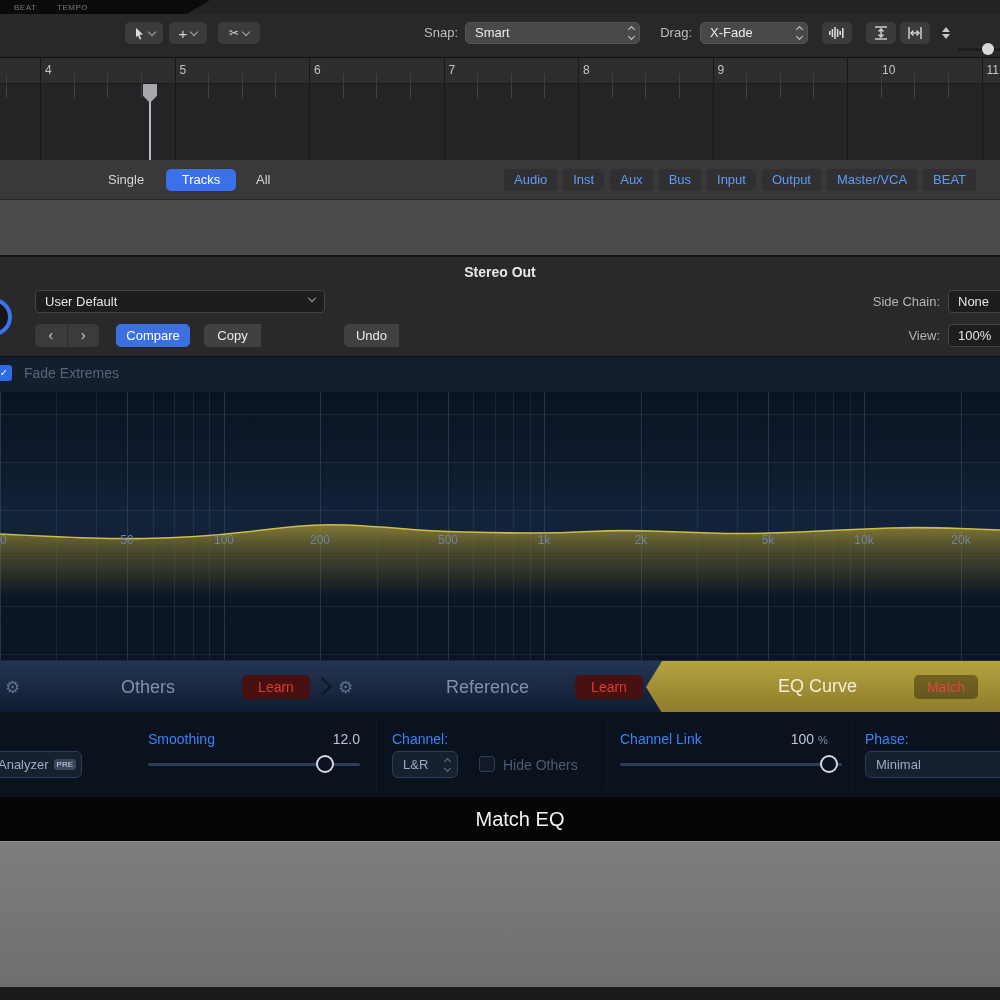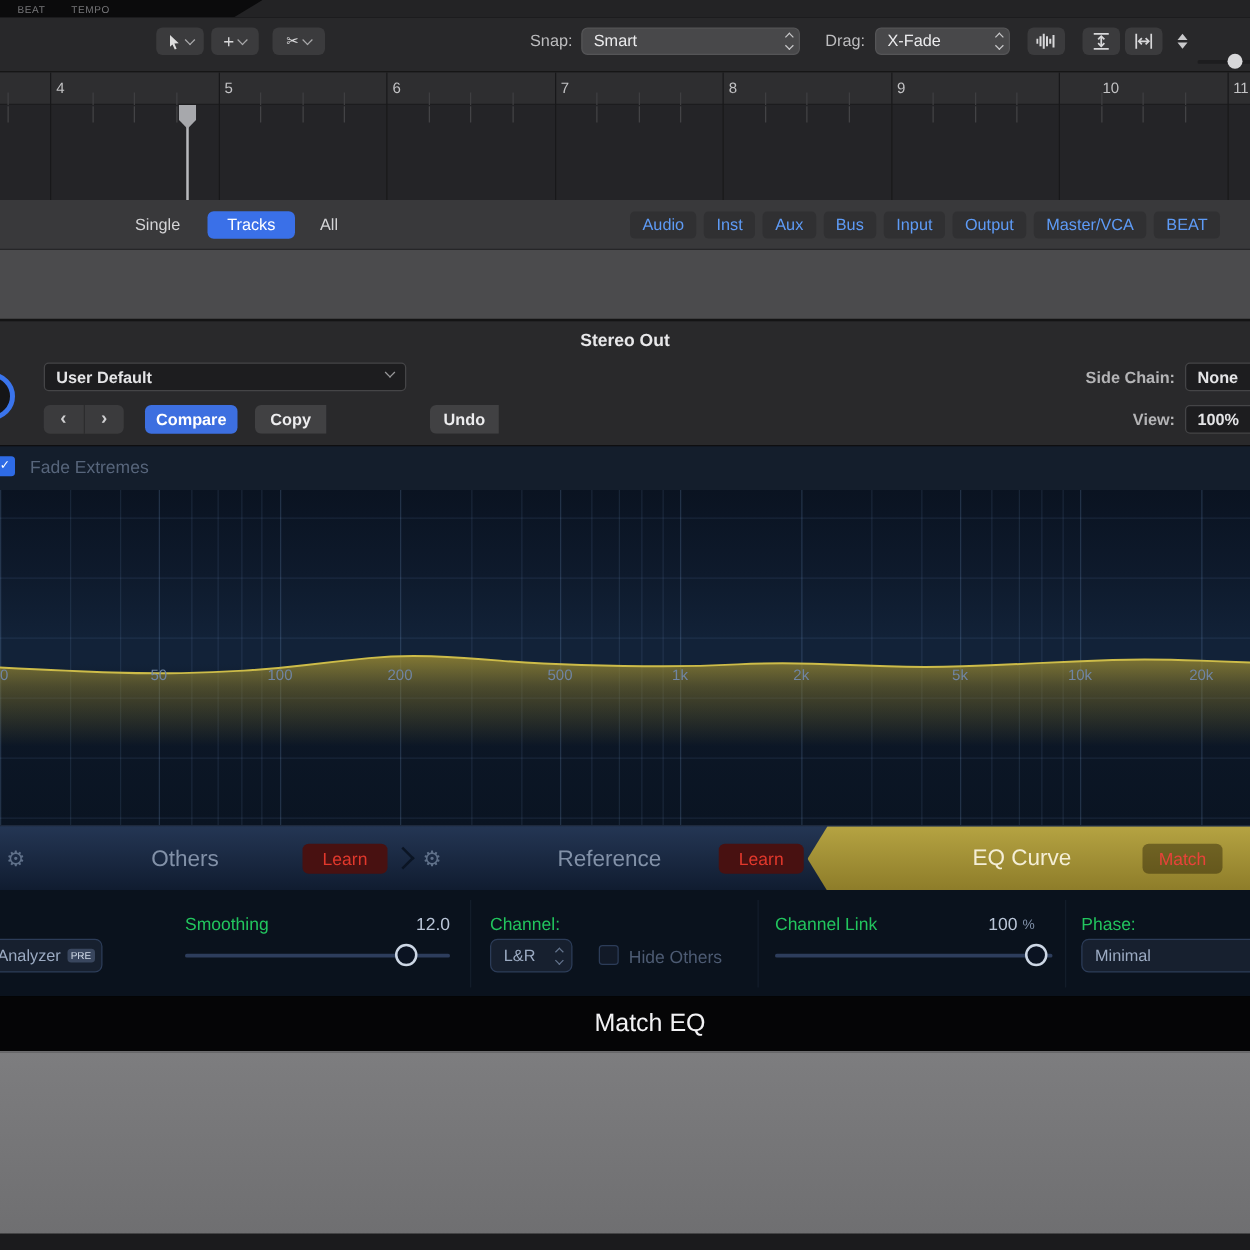--- a/index.html
+++ b/index.html
@@ -48,21 +48,21 @@
   #type-row { position:absolute; left:504px; top:9px; width:496px; height:22px; display:flex; gap:6px; overflow:hidden; }
   .type-btn { height:22px; line-height:22px; color:#5e9bf6; padding:0 10px; background:rgba(0,0,0,0.15);
     border-radius:4px; white-space:nowrap; flex:none; }
 
   
   #grayband { left:0; top:200px; width:1000px; height:57px; background:#4b4b4d; border-bottom:2px solid #141415; }
   #pluginheader { left:0; top:257px; width:1000px; height:31px; background:#29292b; text-align:center;
     line-height:31px; color:#e8e8ea; font-weight:bold; font-size:14px; }
 
   
-  #plugincontrols { left:0; top:288px; width:1000px; height:69px; background:#29292b; border-bottom:1px solid #0e0e10;font-weight:bold; }
+  #plugincontrols { left:0; top:288px; width:1000px; height:69px; background:#29292b; border-bottom:1px solid #0e0e10; }
   #bypass { position:absolute; left:-26px; top:10px; width:38px; height:38px; border-radius:50%;
     border:4px solid #3a74ec; background:#151517; }
   .dsel { position:absolute; height:23px; background:#1d1d1f; border:1px solid #454547; border-radius:4px;
     color:#e4e4e6; line-height:21px; padding-left:9px; }
   .plabel { position:absolute; height:23px; line-height:23px; color:#b4b4b6; text-align:right; }
   .navgrp { position:absolute; left:35px; top:36px; width:64px; height:23px; background:#3b3b3d; border-radius:5px;
     display:flex; }
   .navgrp span { flex:1; text-align:center; line-height:22px; color:#cfcfd1; font-size:15px; }
   .navgrp span:first-child { border-right:1px solid #2c2c2e; }
   #compare { position:absolute; left:116px; top:36px; width:74px; height:23px; background:#3d6fe0; border-radius:5px;
@@ -98,21 +98,21 @@
   #eqtab { position:absolute; left:646px; top:0; width:354px; height:52px;
     clip-path:polygon(0 50%,16px 0,100% 0,100% 100%,16px 100%);
     background:linear-gradient(180deg,#b5a342,#8d7c29); }
   #eqtab-label { position:absolute; left:132px; top:15px; font-size:18px; color:#f4eed6; }
   #match-btn { position:absolute; right:22px; top:14px; width:64px; height:24px; background:rgba(25,18,0,0.4);
     border-radius:5px; color:#e8433a; font-size:14px; text-align:center; line-height:24px; }
 
   
   #controls { left:0; top:712px; width:1000px; height:85px; background:#0a121d; }
   .vdiv { position:absolute; top:8px; width:1px; height:70px; background:rgba(130,160,200,0.08); }
-  .ctl-label { position:absolute; top:19px; font-size:14px; color:#22c55e; }
+  .ctl-label { position:absolute; top:19px; font-size:14px; color:#3b82f6; }
   .ctl-value { position:absolute; top:19px; font-size:14px; color:#bac6d8; text-align:right; }
   .nsel { position:absolute; top:39px; height:27px; background:#17202f; border:1px solid #2c3c58; border-radius:6px;
     color:#9cabc3; line-height:25px; padding-left:10px; }
   .nstepper { position:absolute; right:7px; top:7px; display:flex; flex-direction:column; gap:2px; color:#64748e; }
   #analyzer { position:absolute; left:-8px; top:39px; width:90px; height:27px; background:#17202f;
     border:1px solid #2c3c58; border-radius:6px; display:flex; align-items:center; justify-content:center; gap:5px; }
   #analyzer .lbl { color:#9cabc3; font-size:13px; }
   #analyzer .badge { background:#39465e; border-radius:3px; font-size:8px; padding:1px 3px; color:#d2dbe8; }
   .track { position:absolute; top:51px; height:3px; background:#2d3d5c; border-radius:2px; }
   .knob { position:absolute; top:43px; width:18px; height:18px; border-radius:50%; background:#0b1322;

